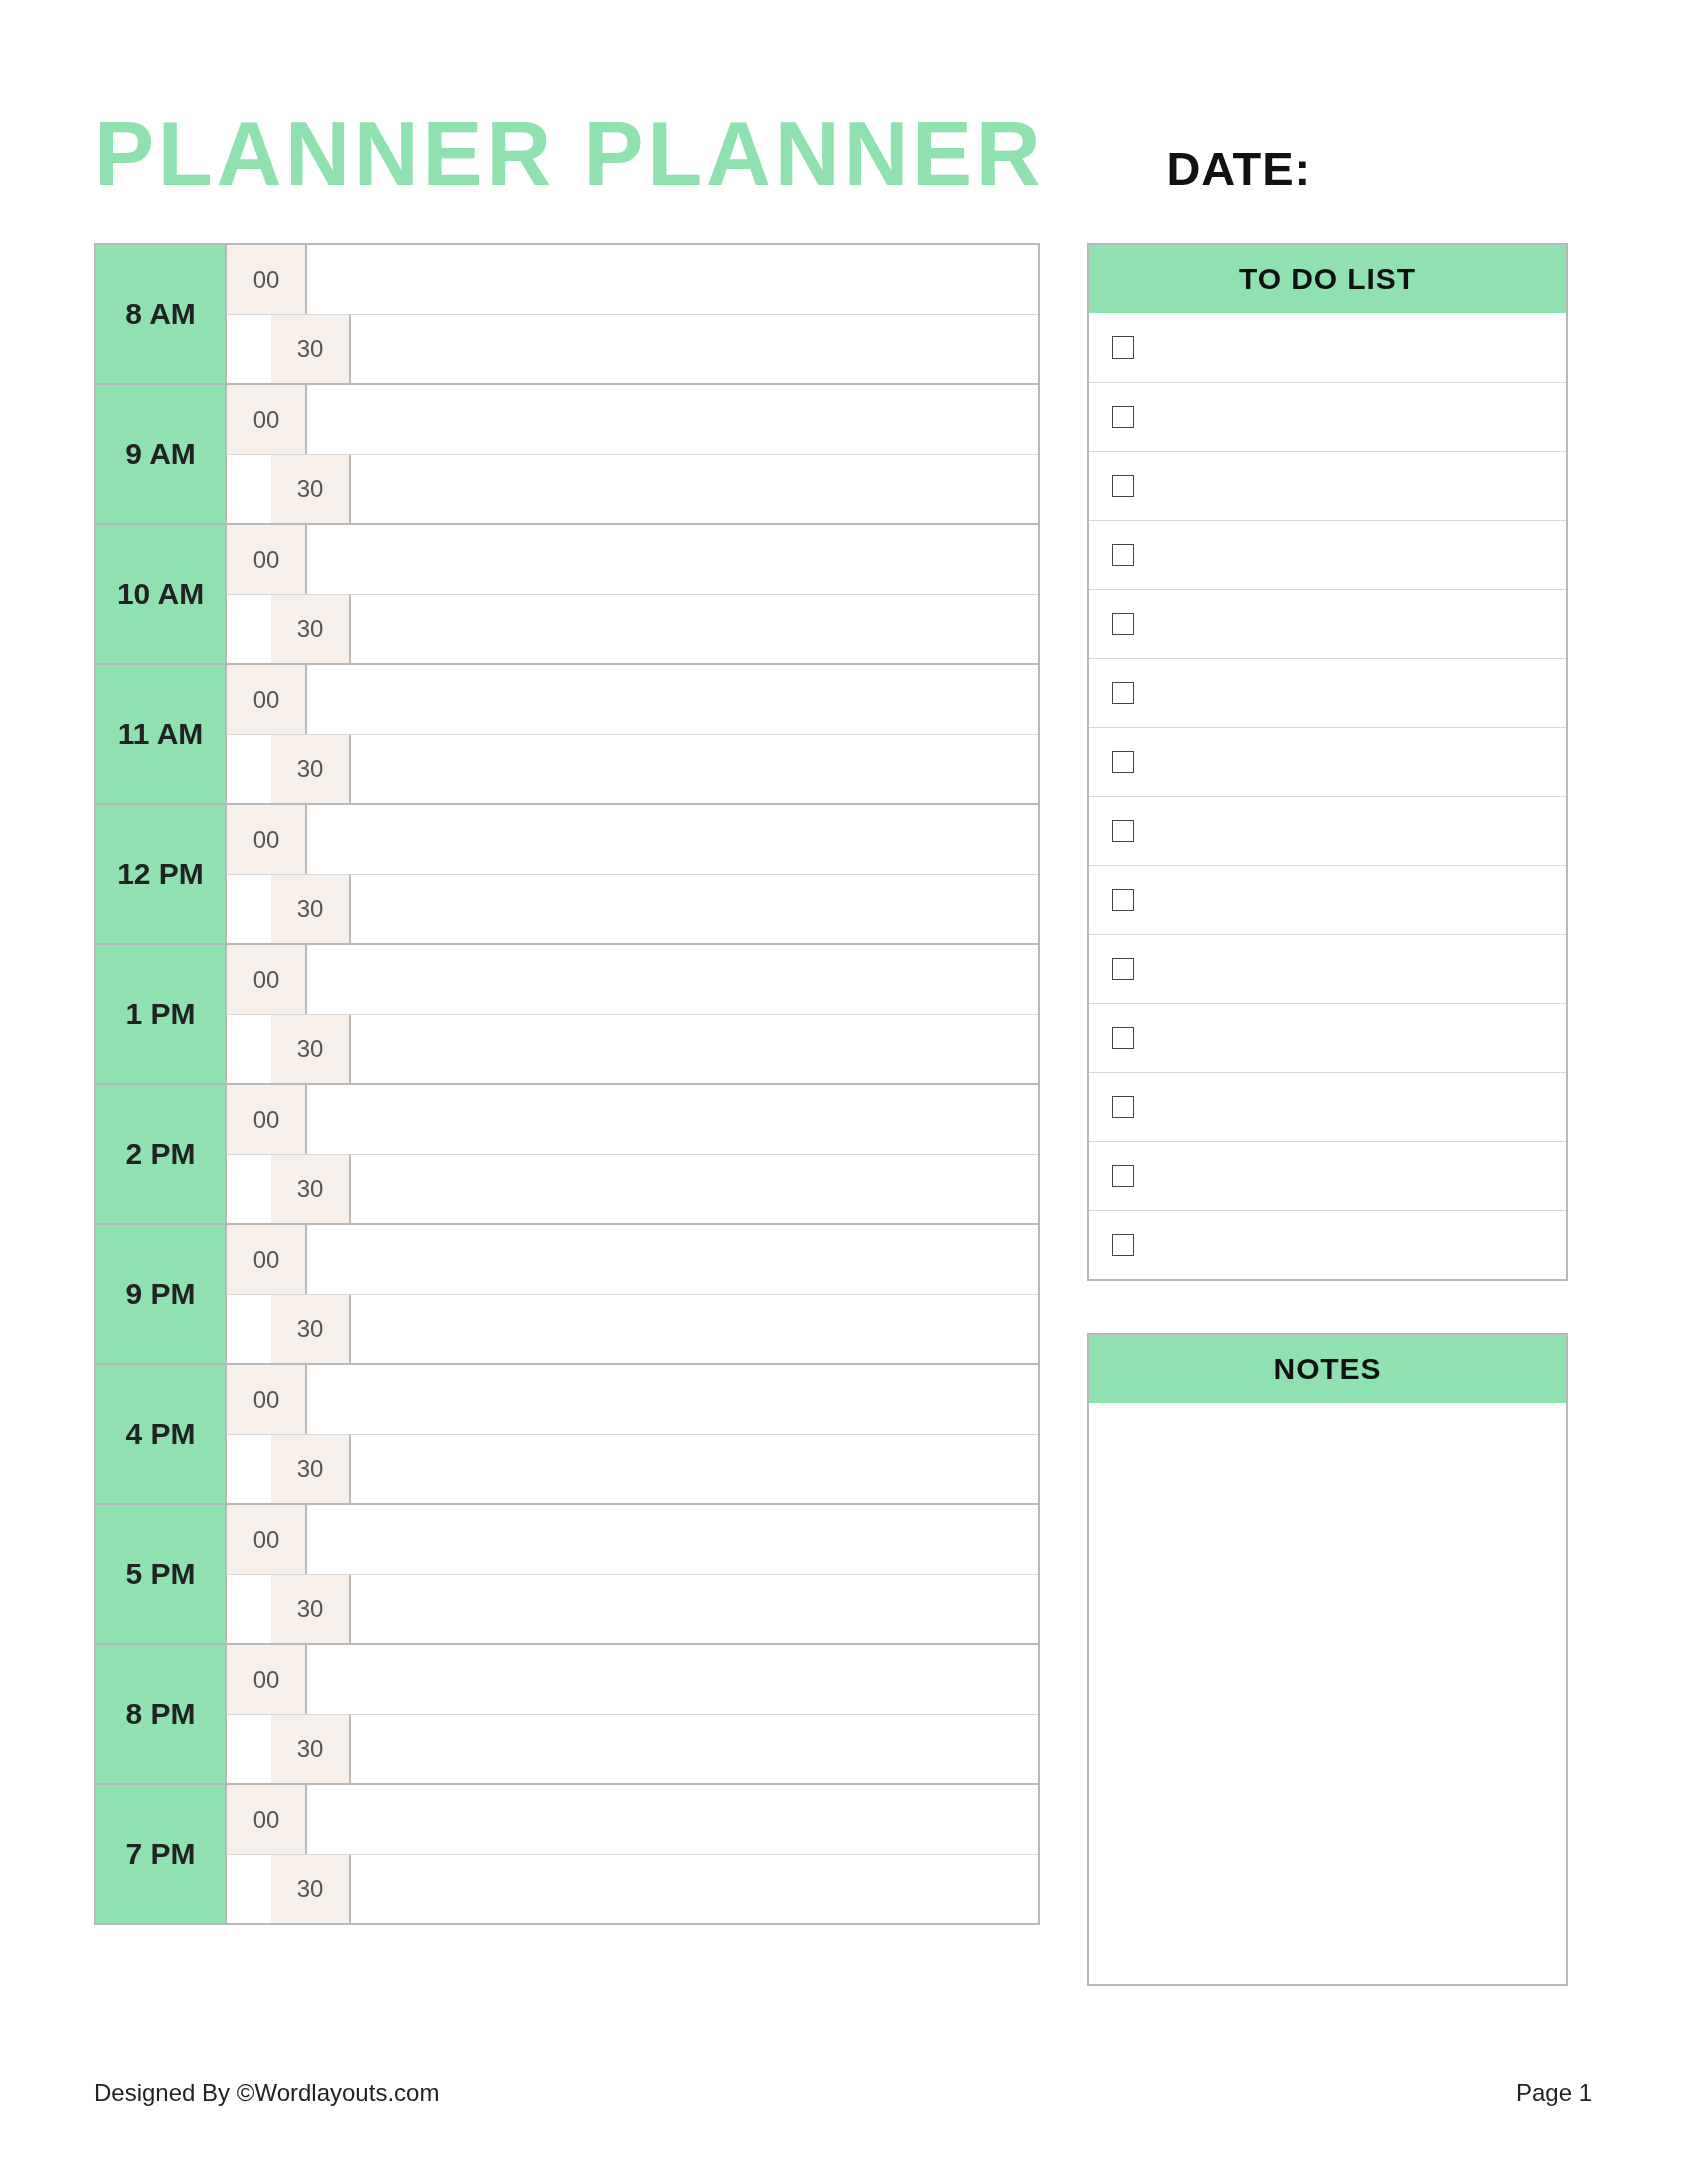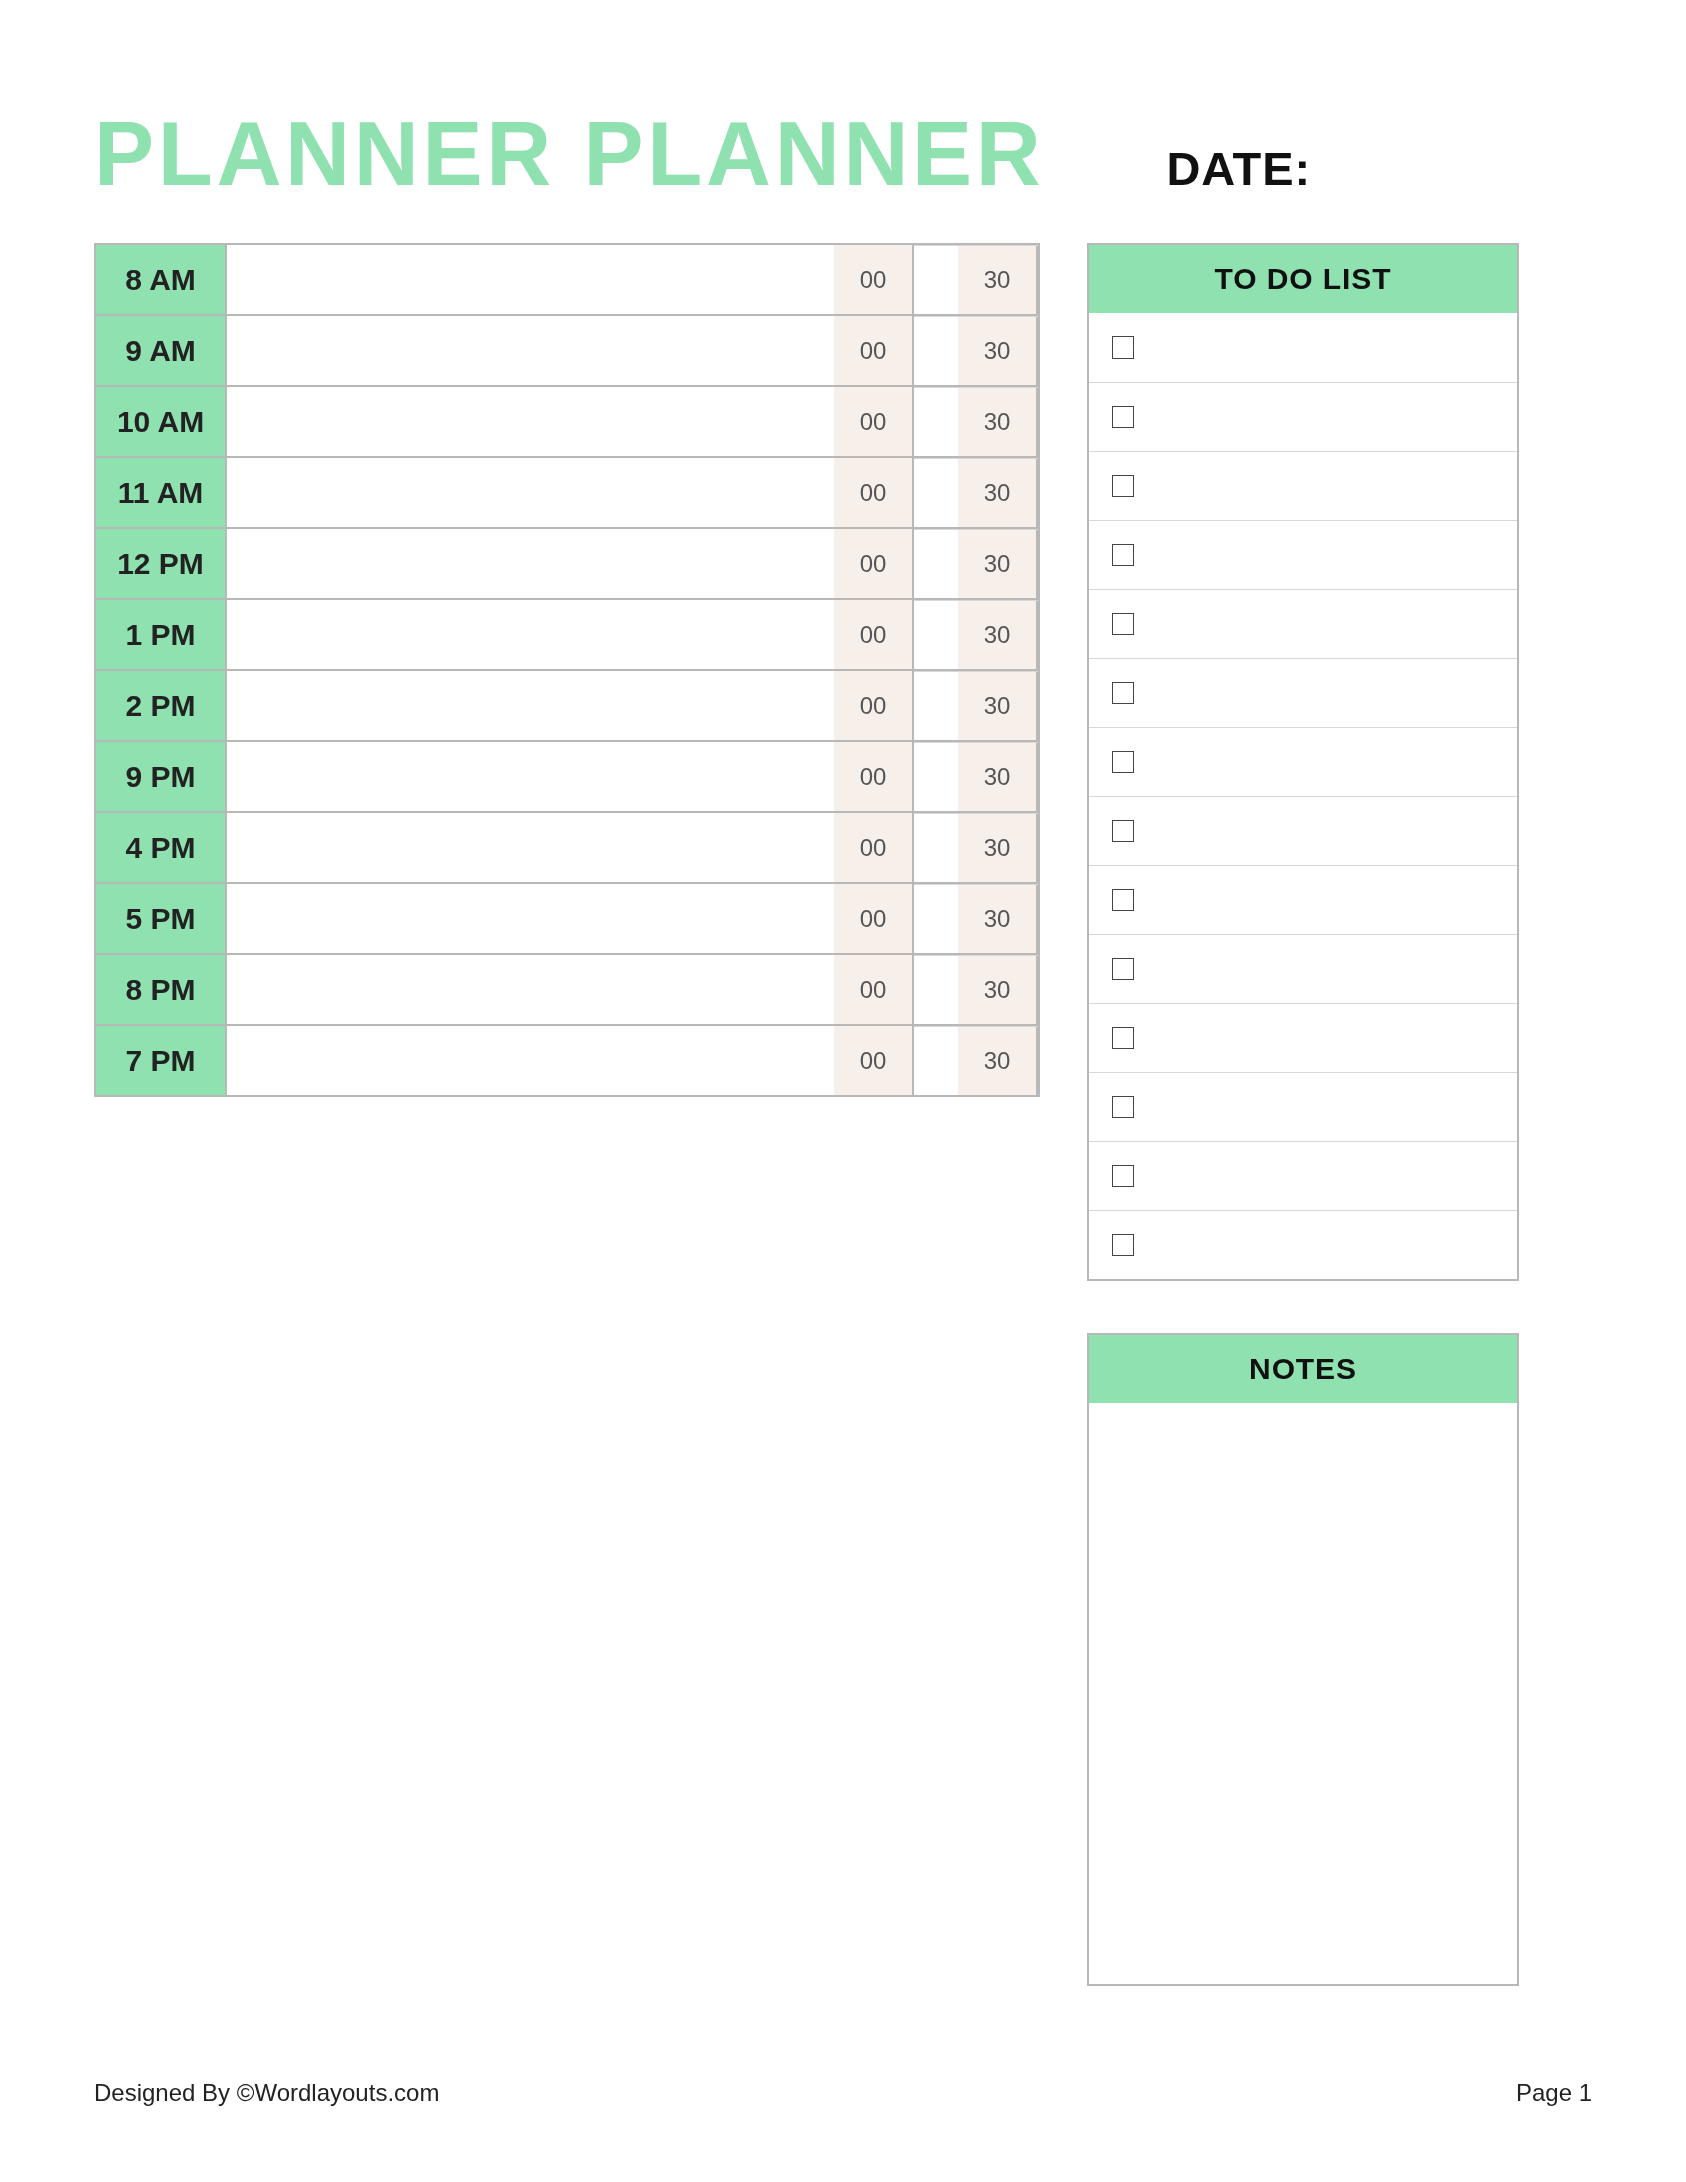--- a/index.html
+++ b/index.html
@@ -49,40 +49,40 @@
     width: 131px;
     background: #8fe2b0;
     color: #222;
     font-size: 30px;
     font-weight: 700;
     display: flex;
     align-items: center;
     justify-content: center;
     border-right: 2.8px solid #b8b8b8;
   }
-  .sub-col { flex: 1; display: flex; flex-direction: row; justify-content: flex-end; }
+  .sub-col { flex: 1; display: flex; flex-direction: column; }
   .sub-row { display: flex; height: 69px; }
   .sub-row + .sub-row { border-top: 0.9px solid #d8d8d8; padding-left: 44px; }
   .minute-cell {
     width: 80px;
     background: #f6efea;
     color: #555;
     font-size: 24px;
     display: flex;
     align-items: center;
     justify-content: center;
     border-right: 2.8px solid #b8b8b8;
   }
   .entry-cell {
     flex: 1;
     background: #ffffff;
   }
   
   .sidebar {
-    width: 432px;
+    width: 481px;
     display: flex;
     flex-direction: column;
   }
   .panel {
     border: 2.8px solid #b8b8b8;
     background: #fff;
   }
   .panel-header {
     background: #8fe2b0;
     color: #111;

